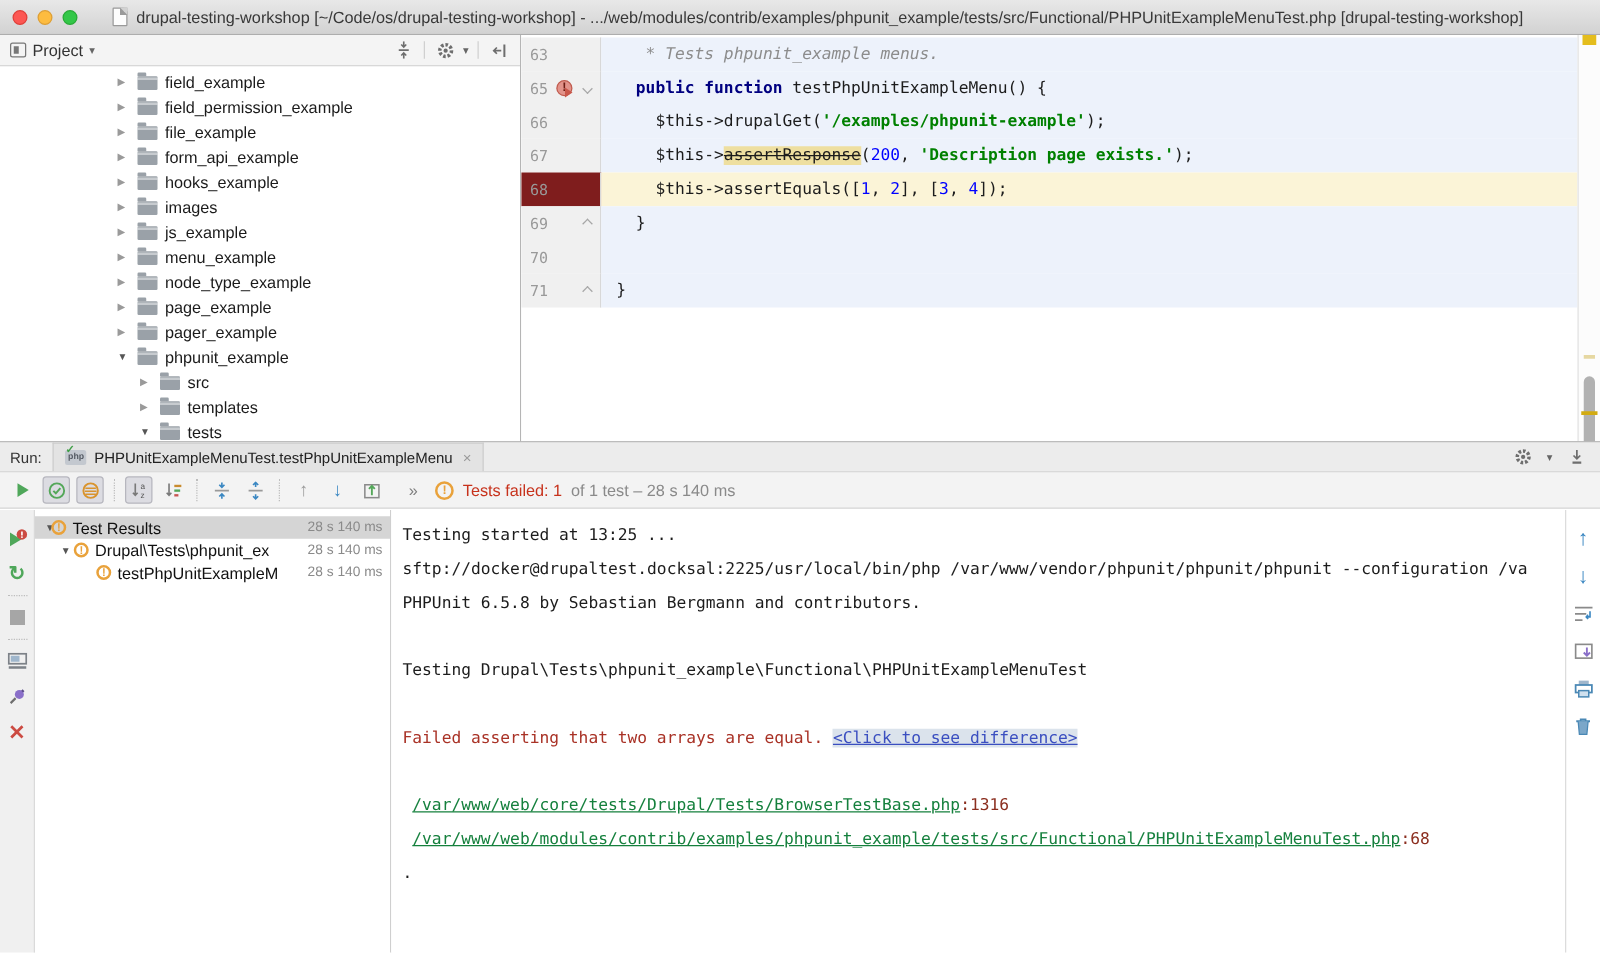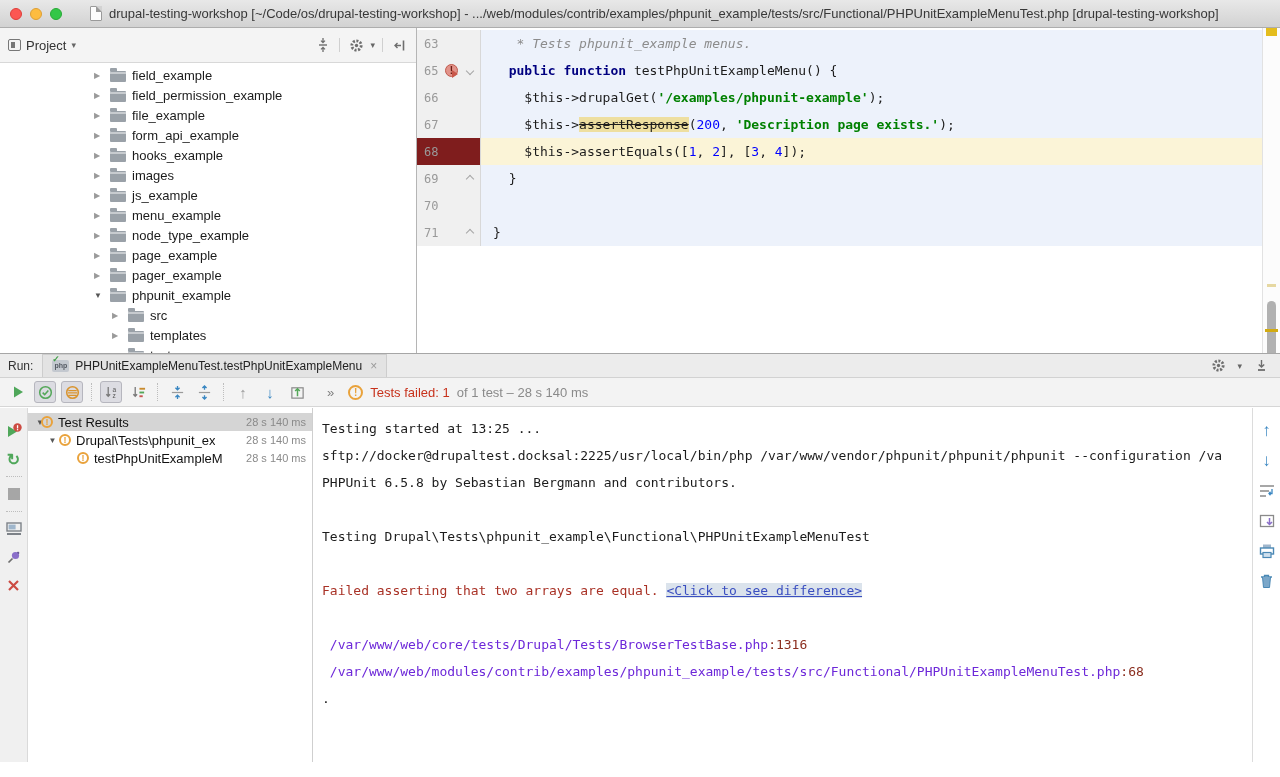--- a/index.html
+++ b/index.html
@@ -20,21 +20,21 @@
   .docicon:before{content:"";position:absolute;right:-1px;top:-1px;border:3px solid #d2d2d2;
     border-left-color:#9a9a9a;border-bottom-color:#9a9a9a;}
   .title-text{font-size:13px;color:#383838;white-space:nowrap;overflow:hidden;}
 
   
   .main{position:absolute;top:28px;left:0;width:1280px;height:340px;display:flex;}
 
   
   .project-panel{width:417px;flex:none;border-right:1px solid #b5b5b5;background:#fff;
     display:flex;flex-direction:column;overflow:hidden;}
-  .panel-header{height:35px;flex:none;background:#f4f4f4;border-bottom:1px solid #d8d8d8;
+  .panel-header{height:25px;flex:none;background:#f4f4f4;border-bottom:1px solid #d8d8d8;
     display:flex;align-items:center;padding:0 8px;gap:5px;font-size:13px;color:#333;}
   .pp-icon{width:13px;height:12px;border:1px solid #777;border-radius:2px;position:relative;flex:none;}
   .pp-icon:before{content:"";position:absolute;left:2px;top:2px;width:4px;height:6px;background:#777;}
   .ph-spacer{flex:1;}
   .hicon{width:18px;height:16px;display:flex;align-items:center;justify-content:center;flex:none;}
   .hsep{width:1px;height:14px;background:#d0d0d0;margin:0 2px;}
   .dd{font-size:9px;color:#666;}
   .tree{flex:1;padding-top:2px;overflow:hidden;}
   .trow{height:20px;display:flex;align-items:center;font-size:13px;color:#1b1b1b;cursor:default;}
   .lvl0{padding-left:94px;} .lvl1{padding-left:112px;} .lvl2{padding-left:130px;}
@@ -67,21 +67,21 @@
   .code{flex:1;font:13px/27px "DejaVu Sans Mono",monospace;white-space:pre;overflow:hidden;
     padding-left:12px;color:#1c1c1c;}
   .eline.tint .code{background:#edf2fb;}
   .eline.hl .code{background:#fbf4d7;}
   
   .tk-plain{color:#1c1c1c;} .tk-kw{color:#000080;font-weight:bold;}
   .tk-str{color:#008000;font-weight:bold;} .tk-num{color:#0000ff;}
   .tk-comment{color:#8c8c8c;font-style:italic;}
   .tk-dep{color:#1c1c1c;text-decoration:line-through;background:#eedfa0;margin-top:10px;}
   .tk-err{color:#a93226;} .tk-loc{color:#8b2e1f;}
-  .tk-link{color:#6d28d9;cursor:pointer;}
+  .tk-link{color:#15803d;text-decoration:underline;cursor:pointer;}
   .tk-linkhl{color:#3b4fc0;text-decoration:underline;background:#dbe3ec;cursor:pointer;}
 
   
   .stripe{position:absolute;top:0;right:0;width:18px;height:100%;background:#fcfcfc;
     border-left:1px solid #e2e2e2;}
   .mark-top{position:absolute;top:0;left:3px;right:3px;height:8px;background:#e4bd1d;}
   .mark-tick{position:absolute;top:256px;left:4px;right:4px;height:3px;background:#e6d8a2;}
   .sb-thumb{position:absolute;top:273px;left:4px;width:9px;height:64px;background:#a3a3a3;
     border-radius:5px;opacity:.85;}
   .sb-line{position:absolute;top:301px;left:2px;right:2px;height:3px;background:#d2ab12;}

